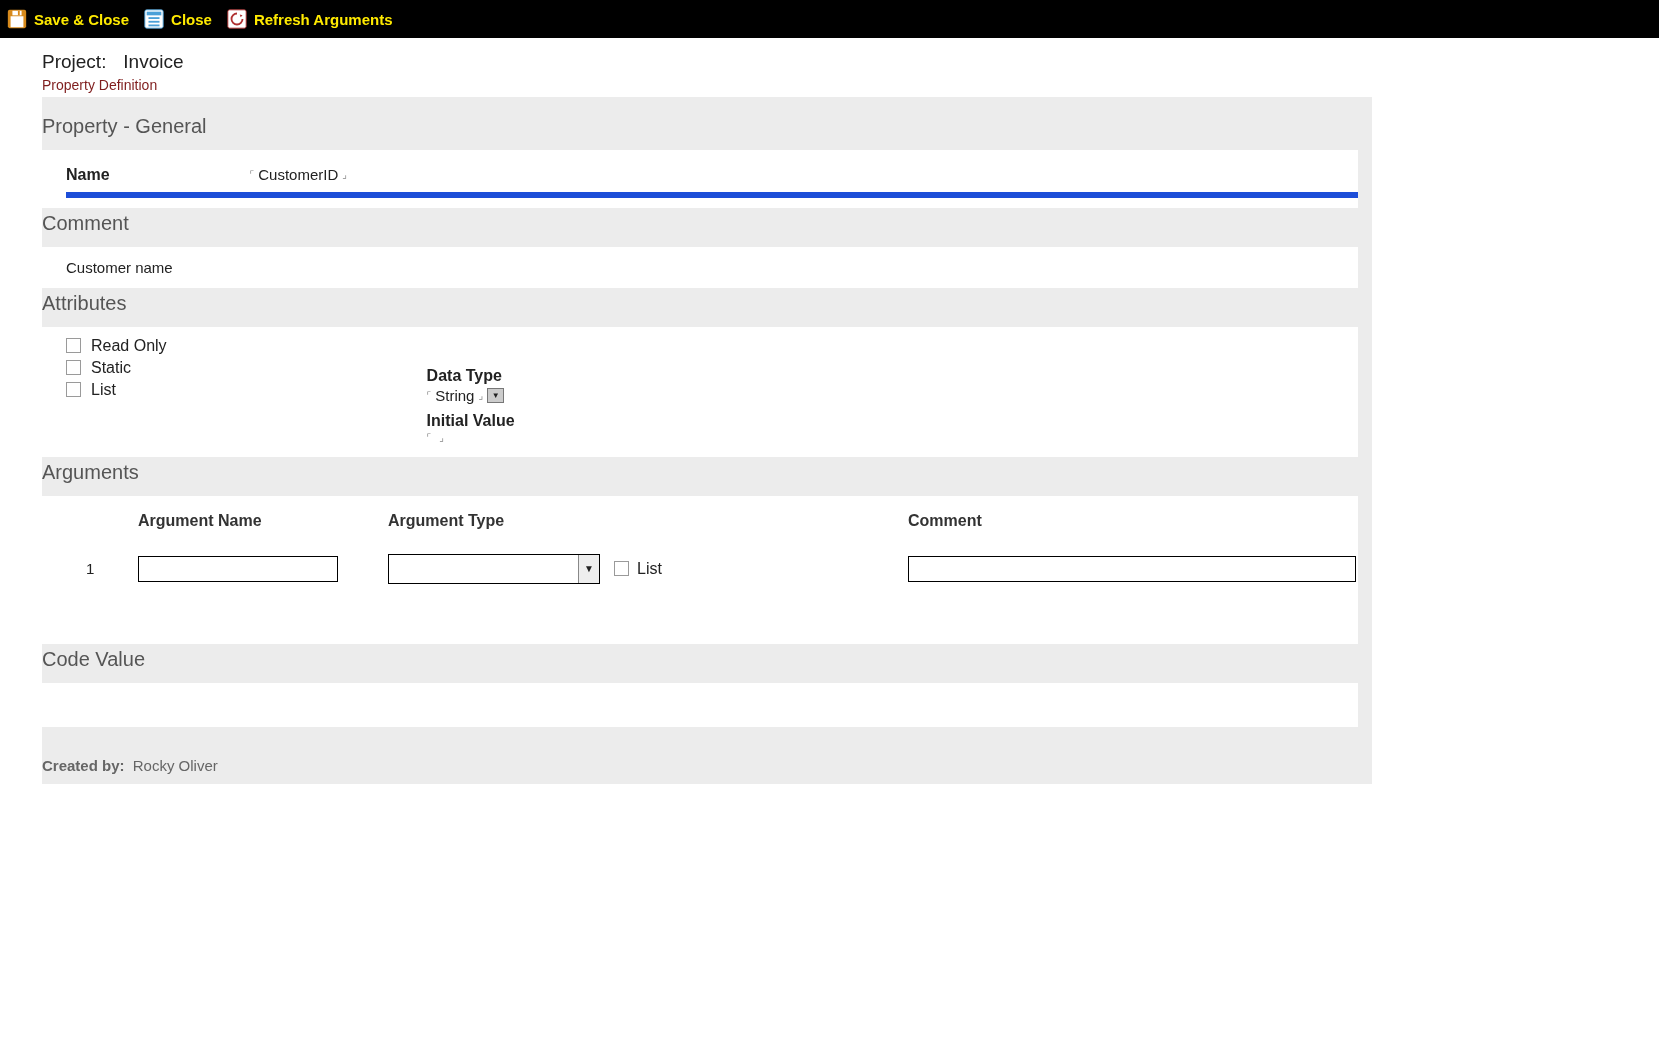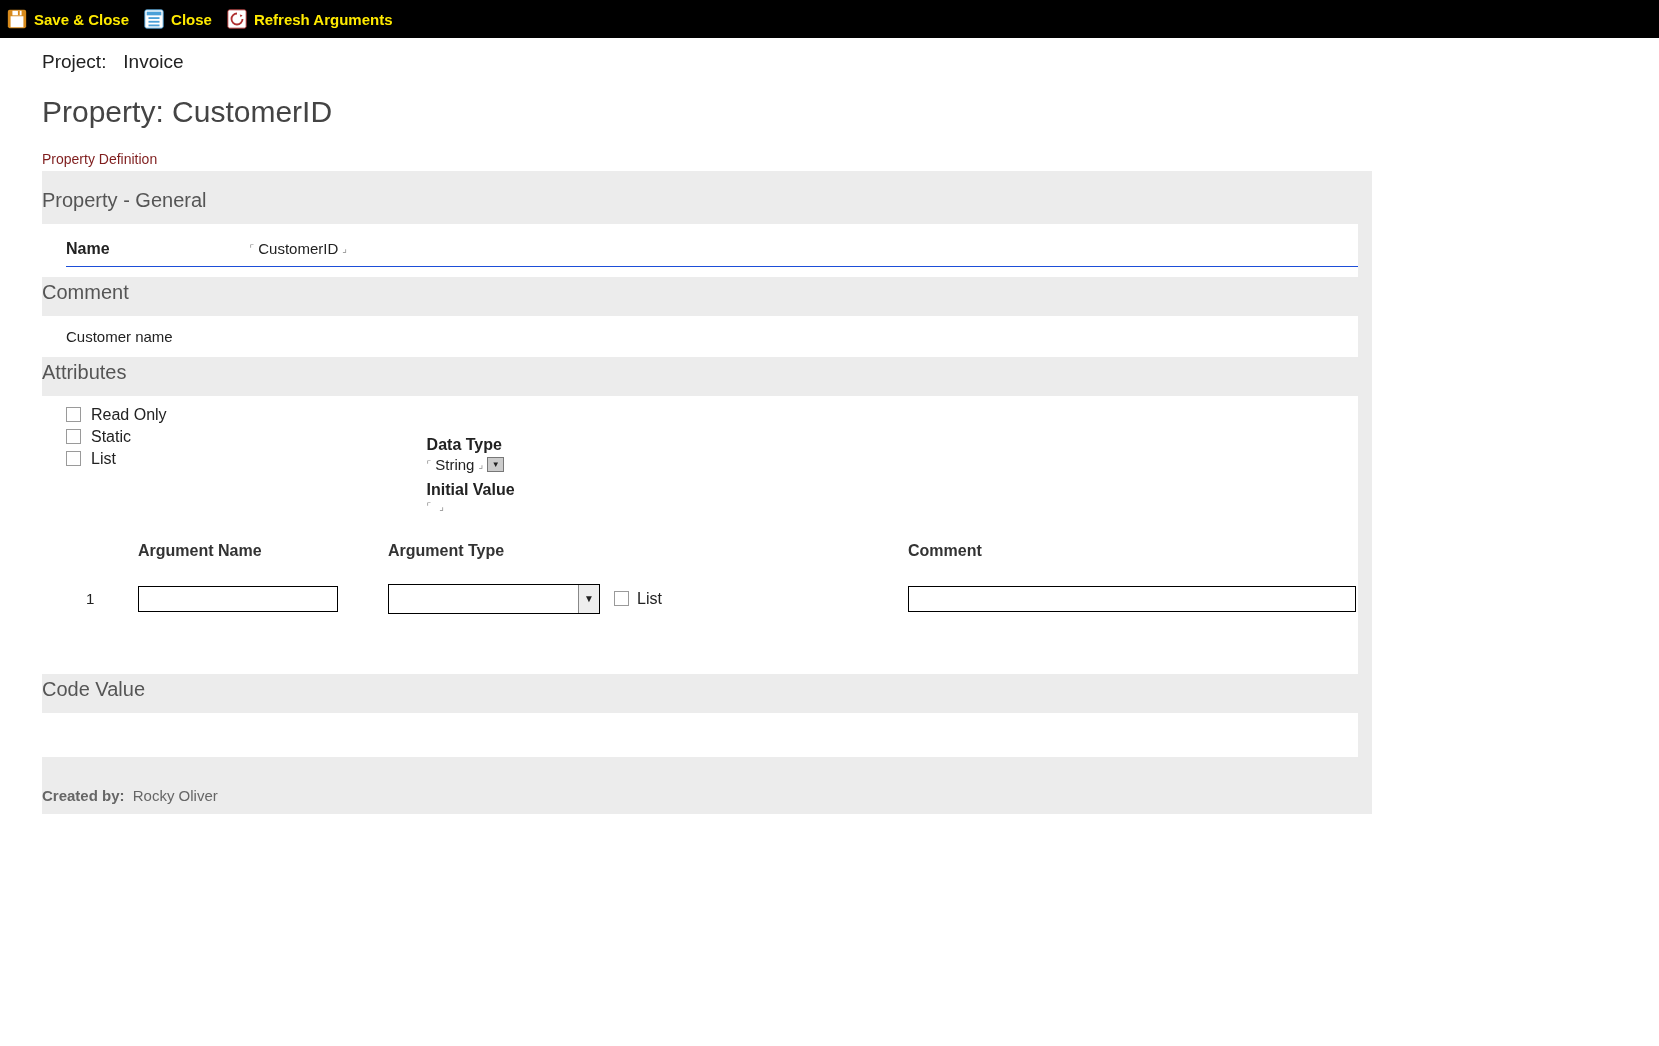--- a/index.html
+++ b/index.html
@@ -78,21 +78,21 @@
   .white-panel {
     background: #ffffff;
     margin: 0 14px 0 0;
     padding: 10px 0 10px 24px;
   }
 
   .name-row {
     display: flex;
     align-items: center;
     gap: 140px;
-    border-bottom: 1px solid #1d4ed8;
+    border-bottom: 6px solid #1d4ed8;
     padding: 6px 0 8px 0;
   }
   .name-row .label { font-weight: bold; font-size: 16px; }
 
   .field-bracket {
     font-size: 15px;
     color: #222;
     display: inline-flex;
     align-items: center;
     gap: 2px;
@@ -277,21 +277,20 @@
   </div>
 </div>
 
 <div class="page">
 
   <div class="header-line">
     <span class="lbl">Project:</span>
     <span>Invoice</span>
   </div>
 
-  <div class="page-title">Property: CustomerID</div>
 
   <div class="subtle-caption">Property Definition</div>
 
   <div class="gray-block">
 
     <div class="section-title">Property - General</div>
     <div class="white-panel">
       <div class="name-row">
         <span class="label">Name</span>
         <span class="field-bracket">
@@ -337,20 +336,21 @@
         </div>
         <div class="attr-label" style="margin-top:6px;">Initial Value</div>
         <div class="field-bracket">
           <span class="br-open"></span>
           <span class="val"></span>
           <span class="br-close"></span>
         </div>
       </div>
     </div>
 
+    <div class="section-title">Arguments</div>
     <div class="args-panel">
       <div class="args-header">
         <span></span>
         <span>Argument Name</span>
         <span>Argument Type</span>
         <span>Comment</span>
       </div>
 
       <div class="args-row">
         <span class="idx">1</span>

